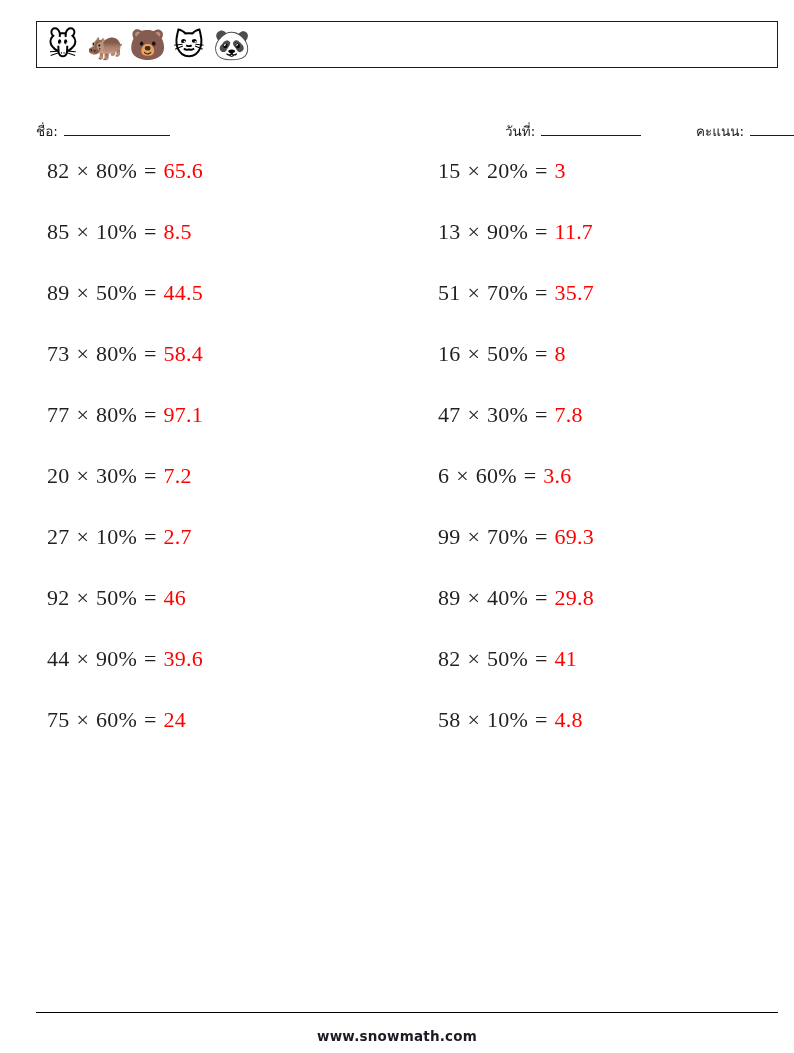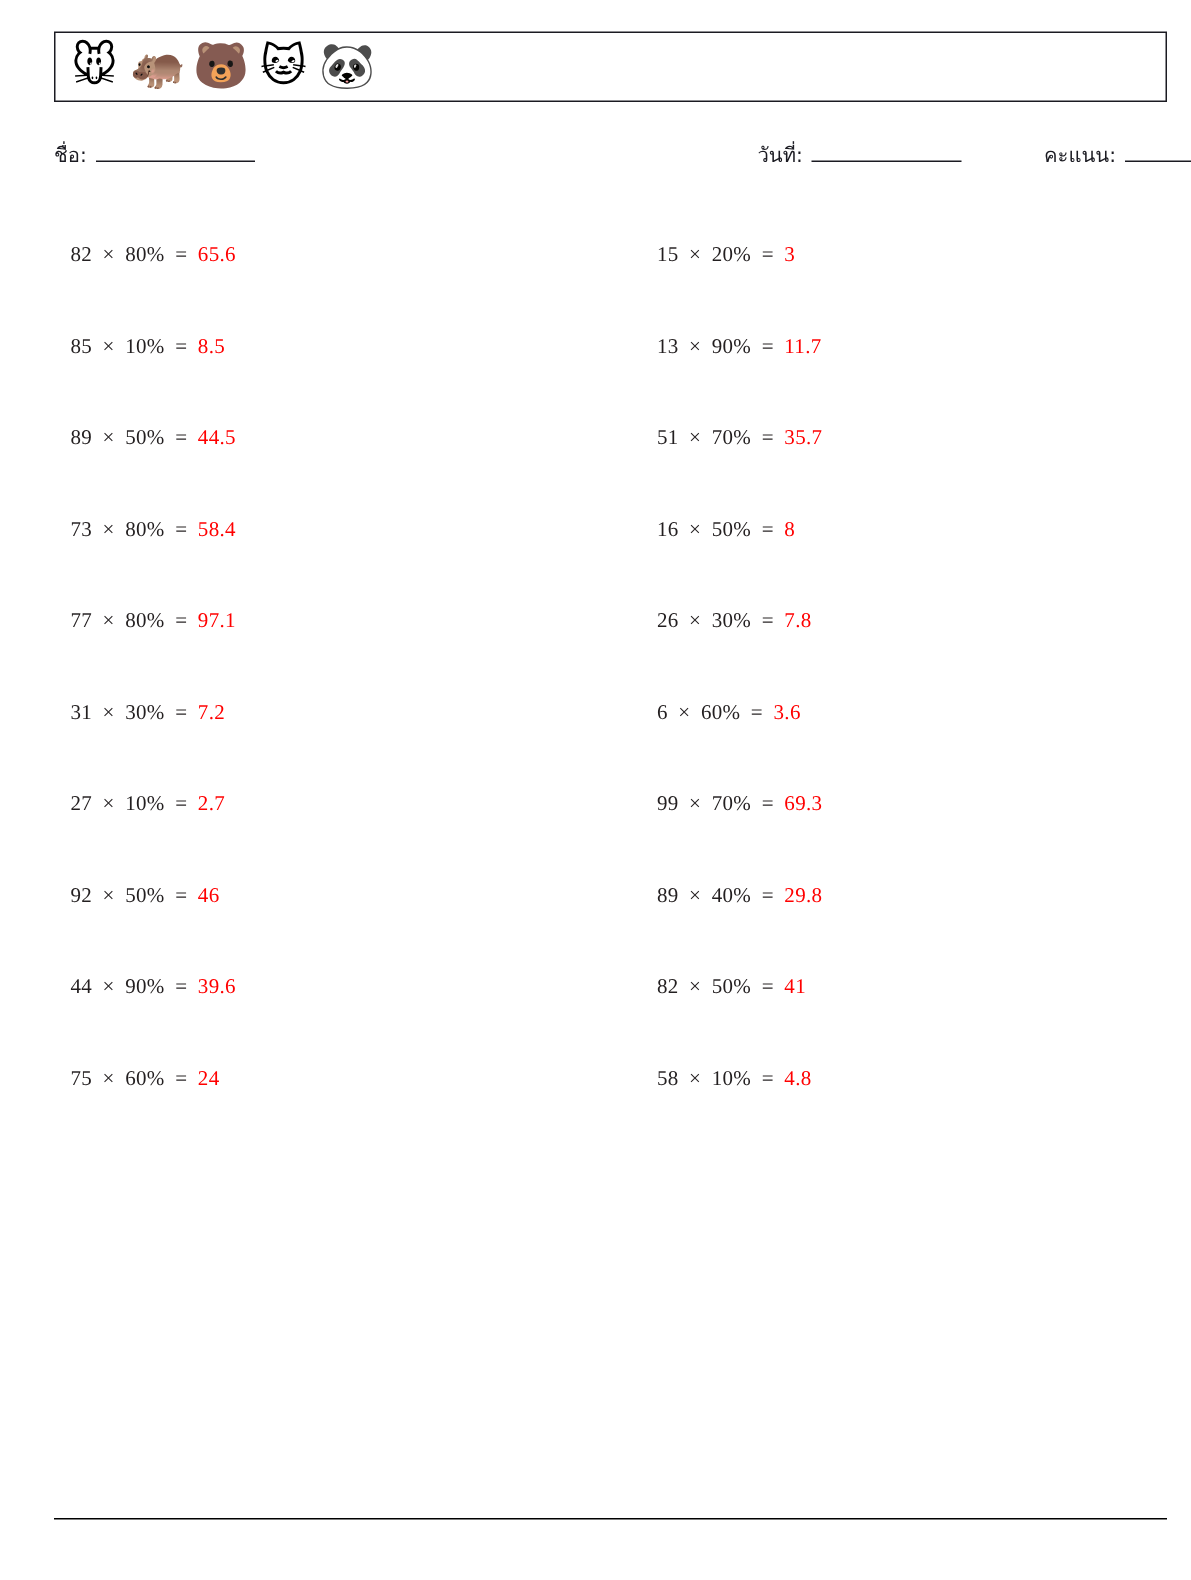--- a/index.html
+++ b/index.html
@@ -77,21 +77,21 @@
   .meta-item {
     position: absolute;
     white-space: nowrap;
     display: flex;
     align-items: baseline;
     gap: 6px;
   }
   .meta-name  { left: 0px;   top: 0px; }
   .meta-date  { left: 469px; top: 0px; }
   .meta-score { left: 660px; top: 0px; }
-  .meta-label { font-weight: normal; }
+  .meta-label { font-weight: normal; margin-top: 28px; }
   .blank-line {
     display: inline-block;
     border-bottom: 1.6px solid #1b1b22;
     height: 13px;
   }
   .blank-name  { width: 106px; }
   .blank-date  { width: 100px; }
   .blank-score { width: 66px;  }
 
   
@@ -103,21 +103,21 @@
     display: grid;
     grid-template-columns: 351px 351px;
     column-gap: 40px;
     grid-auto-flow: column;
     grid-template-rows: repeat(10, 61px);
   }
   .problem {
     display: flex;
     align-items: center;
     font-family: "Liberation Serif", "DejaVu Serif", serif;
-    font-size: 14px;
+    font-size: 22px;
     color: #231f20;
     white-space: nowrap;
     padding-left: 11px;
     letter-spacing: 0.2px;
   }
   .problem .op,
   .problem .num,
   .problem .pct,
   .problem .eq {
     color: #231f20;
@@ -225,21 +225,21 @@
         <span class="num">77</span>
         <span class="sp"></span>
         <span class="op">×</span>
         <span class="sp"></span>
         <span class="pct">80%</span>
         <span class="sp"></span>
         <span class="eq">=</span>
         <span class="answer">97.1</span>
       </div>
       <div class="problem">
-        <span class="num">31</span>
+        <span class="num">20</span>
         <span class="sp"></span>
         <span class="op">×</span>
         <span class="sp"></span>
         <span class="pct">30%</span>
         <span class="sp"></span>
         <span class="eq">=</span>
         <span class="answer">7.2</span>
       </div>
       <div class="problem">
         <span class="num">27</span>
@@ -315,21 +315,21 @@
         <span class="num">16</span>
         <span class="sp"></span>
         <span class="op">×</span>
         <span class="sp"></span>
         <span class="pct">50%</span>
         <span class="sp"></span>
         <span class="eq">=</span>
         <span class="answer">8</span>
       </div>
       <div class="problem">
-        <span class="num">26</span>
+        <span class="num">47</span>
         <span class="sp"></span>
         <span class="op">×</span>
         <span class="sp"></span>
         <span class="pct">30%</span>
         <span class="sp"></span>
         <span class="eq">=</span>
         <span class="answer">7.8</span>
       </div>
       <div class="problem">
         <span class="num">6</span>
@@ -377,14 +377,15 @@
         <span class="op">×</span>
         <span class="sp"></span>
         <span class="pct">10%</span>
         <span class="sp"></span>
         <span class="eq">=</span>
         <span class="answer">4.8</span>
       </div>
     </div>
 
   <div class="footer-rule"></div>
+  <div class="footer-text">www.snowmath.com</div>
 
 </div>
 
 </body></html>

